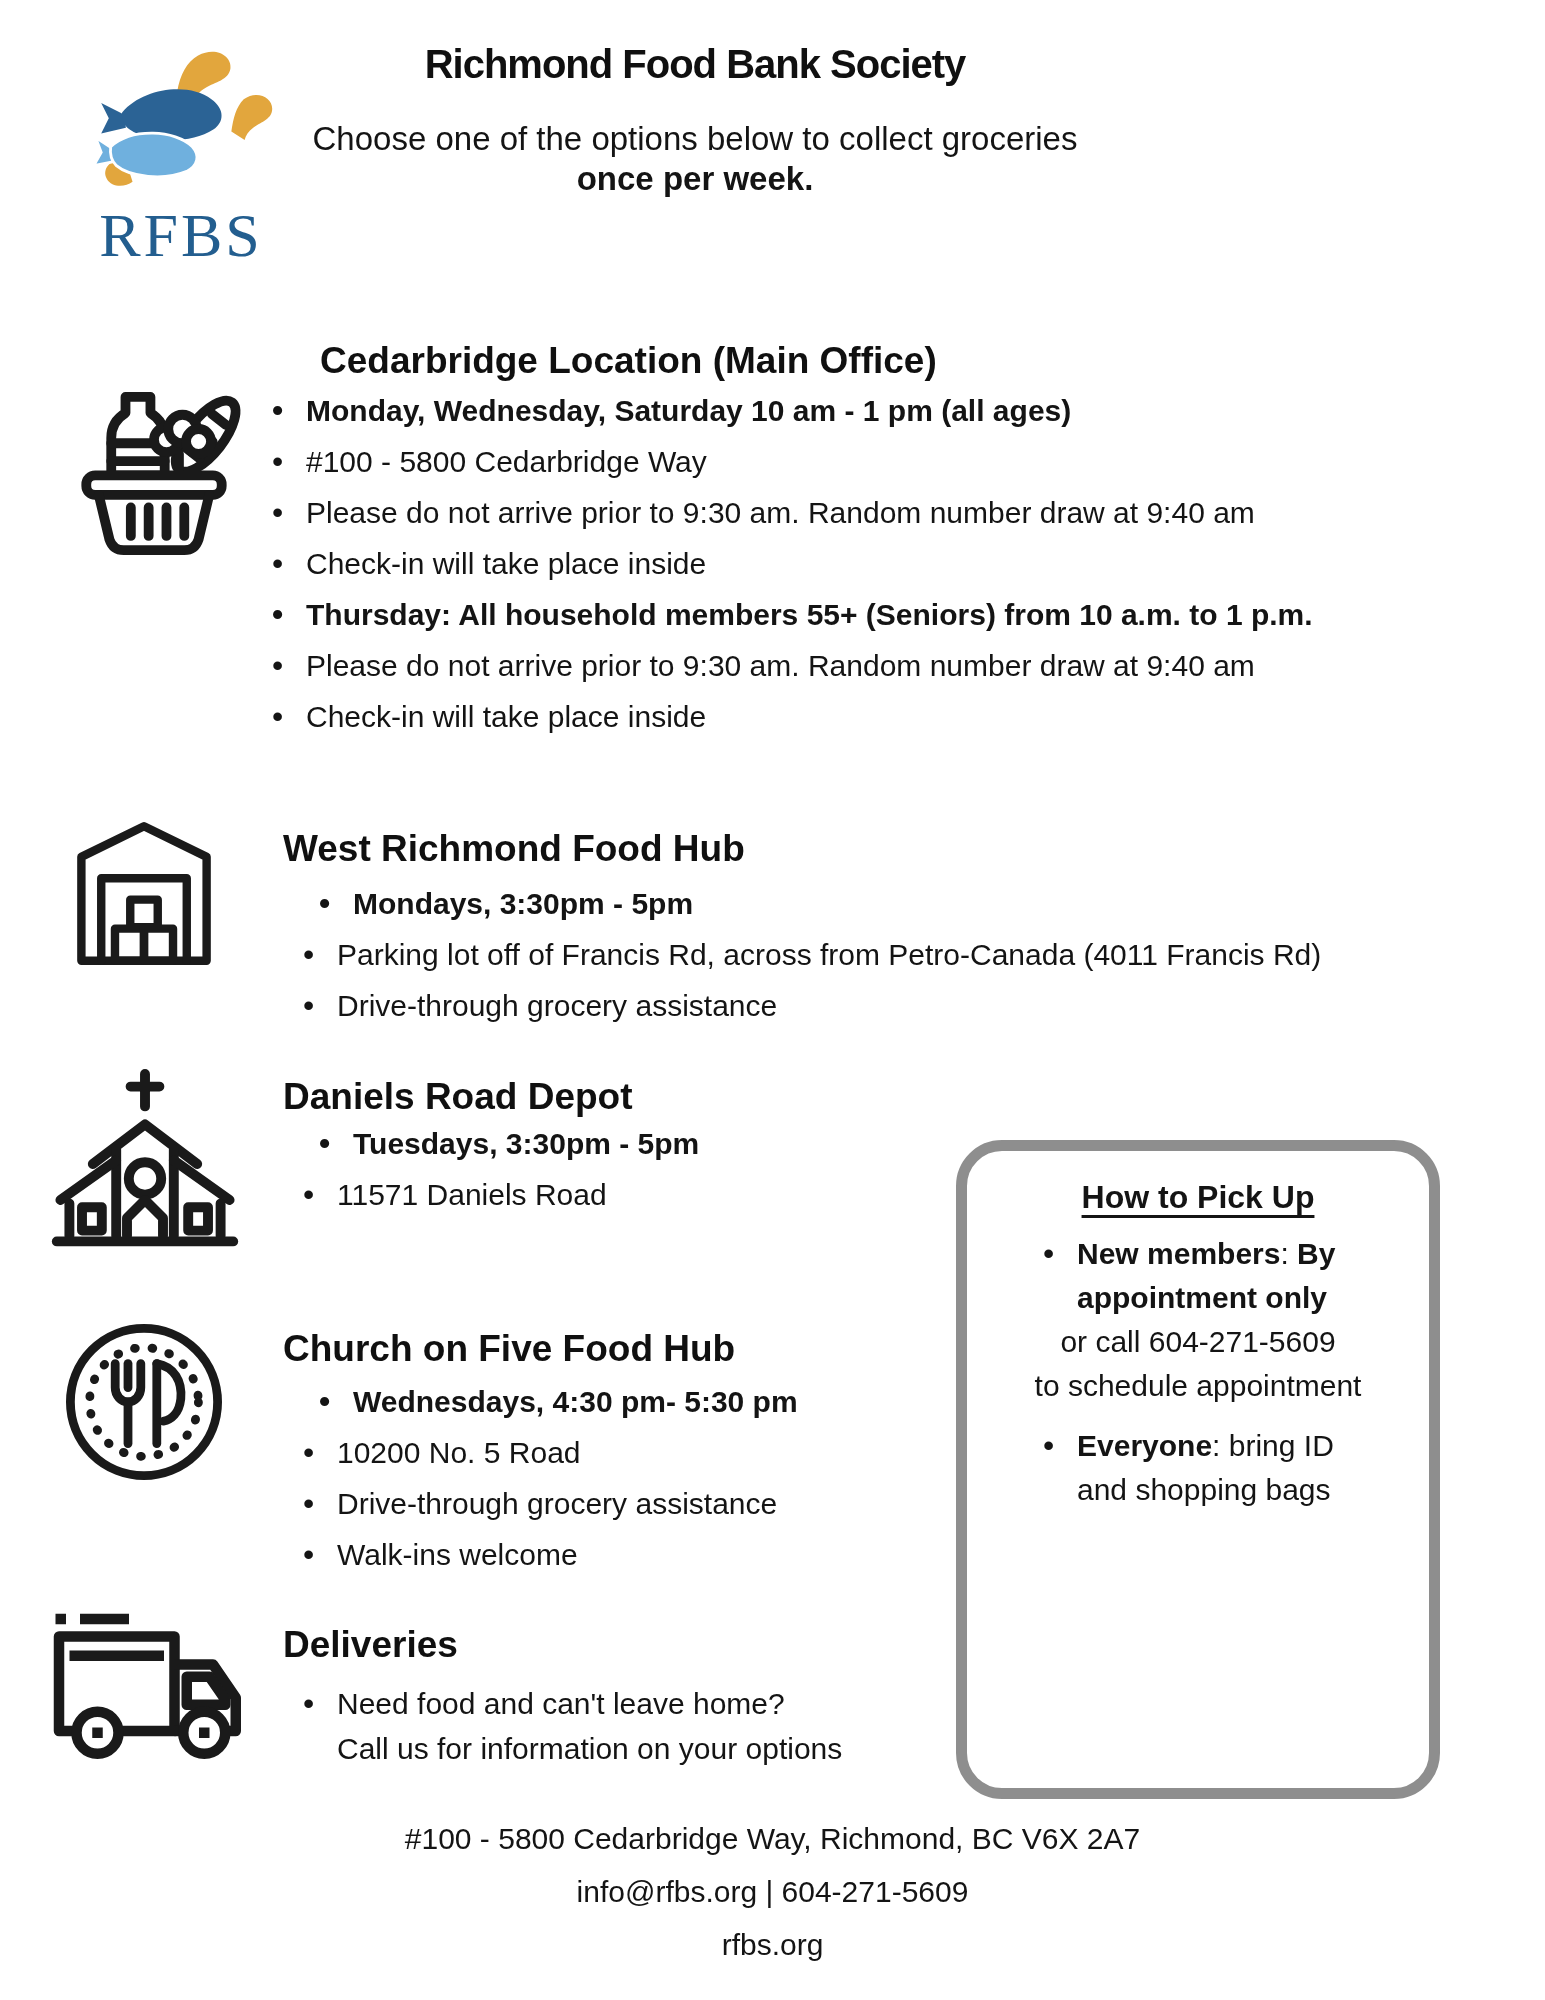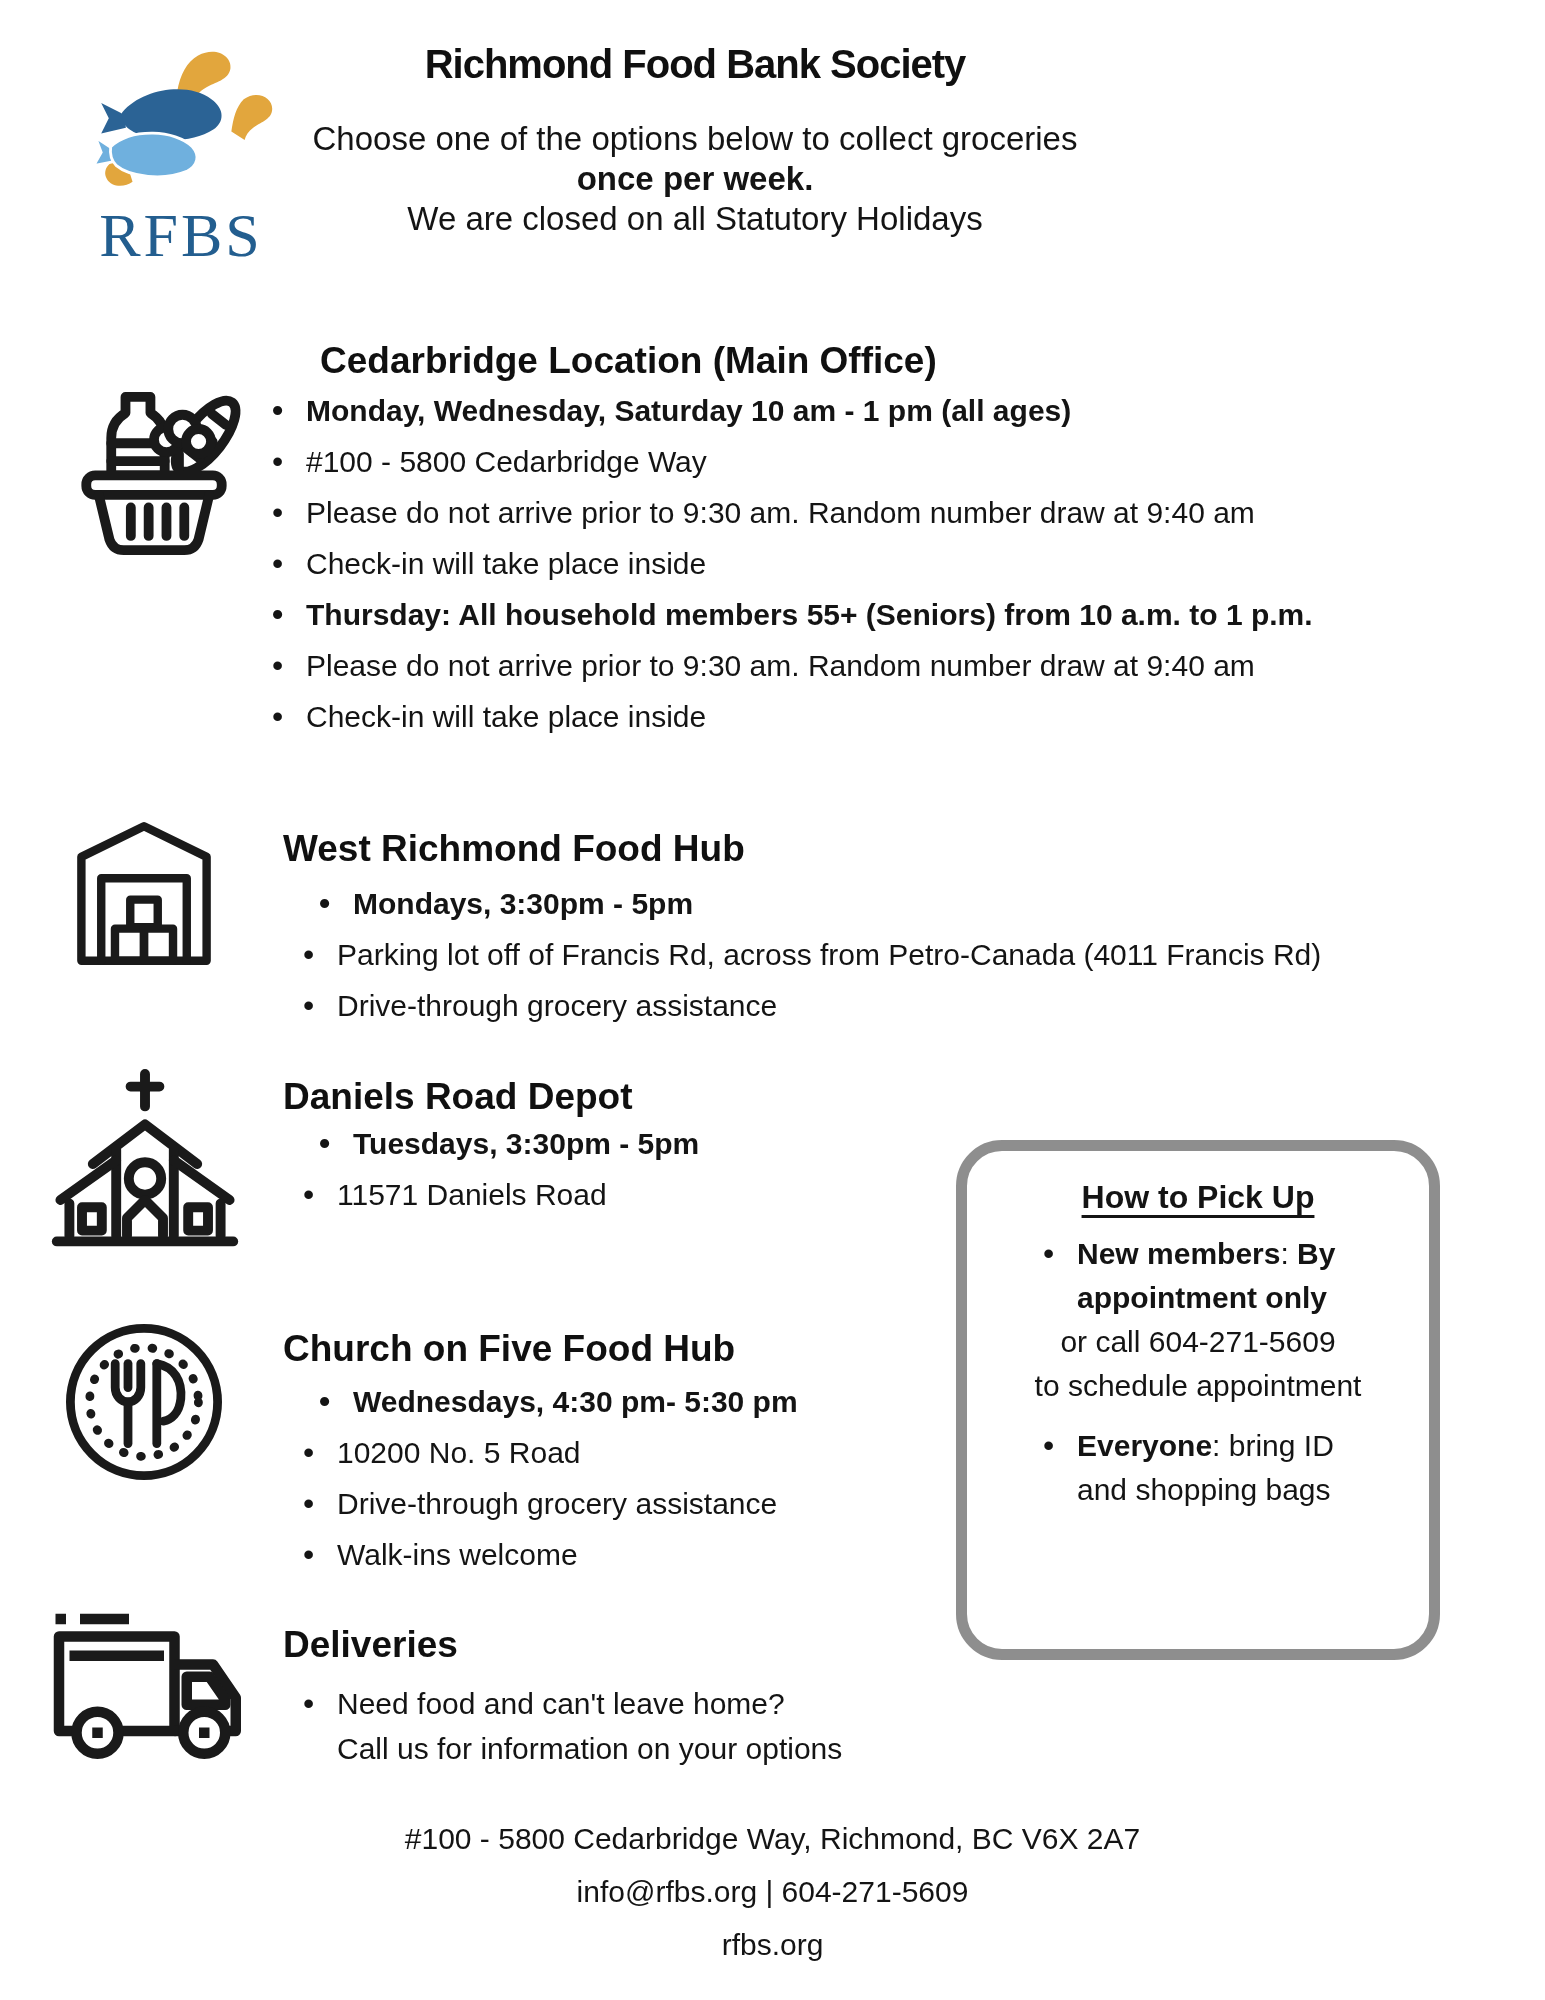--- a/index.html
+++ b/index.html
@@ -42,21 +42,21 @@
   .sec-west  { position:absolute; left:283px; top:828px;  width:1255px; }
   .sec-west  ul { margin-left:20px; margin-top:16px; }
   .sec-daniels { position:absolute; left:283px; top:1076px; width:690px; }
   .sec-daniels ul { margin-left:20px; margin-top:8px; }
   .sec-church { position:absolute; left:283px; top:1328px; width:700px; }
   .sec-church ul { margin-left:20px; margin-top:14px; }
   .sec-deliver { position:absolute; left:283px; top:1624px; width:780px; }
   .sec-deliver ul { margin-left:20px; margin-top:20px; }
 
   
-  .pickup-box { position:absolute; left:956px; top:1140px; width:484px; height:520px;
+  .pickup-box { position:absolute; left:956px; top:1140px; width:484px; height:659px;
                 border:11px solid #8E8E8E; border-radius:46px; background:#ffffff; padding:16px 18px; }
   .pb-title { text-align:center; font-size:32px; font-weight:700; margin-top:12px;
               text-decoration:underline; text-decoration-thickness:3px; text-underline-offset:7px; }
   .pickup-box ul.blist { margin:16px 0 0 58px; width:336px; }
   .pickup-box ul.blist li { line-height:44px; margin-bottom:0; }
   .pb-url { overflow-wrap:break-word; }
   .pb-center { text-align:center; font-size:30px; line-height:44px; }
 
   
   .footer { position:absolute; left:0; top:1812px; width:1545px; text-align:center; }
@@ -80,21 +80,20 @@
       <path fill="#6FB0DE" stroke="#ffffff" stroke-width="3" d="M38,108 L20,96 L26,112 L18,126 L38,122 Z"></path>
       <path fill="#6FB0DE" stroke="#ffffff" stroke-width="3" d="M36,106 C58,86 104,88 122,106 C130,115 128,126 116,132 C92,142 56,138 42,126 C37,121 35,113 36,106 Z"></path>
     </svg>
     <div class="logo-abbr">RFBS</div>
   </div>
 
   <div class="header-text">
     <div class="page-title">Richmond Food Bank Society</div>
     <div class="subtitle">Choose one of the options below to collect groceries</div>
     <div class="subtitle-bold">once per week.</div>
-    <div class="closed-note">We are closed on all Statutory Holidays</div>
   </div>
 
   <svg class="sec-icon icon-basket" viewBox="0 0 110 110">
     <path class="st" d="M39,14 h14 v9 c5,3 8,8 8,14 v21 h-30 v-21 c0,-6 3,-11 8,-14 z"></path>
     <path class="st" d="M31,40 h30 M31,50 h30"></path>
     <g transform="rotate(38 84 36)">
       <ellipse class="stw" cx="84" cy="36" rx="10" ry="24"></ellipse>
       <path class="st" d="M79,24 h10 M79,36 h10 M79,48 h10"></path>
     </g>
     <path class="st" d="M69,46 v14"></path>

